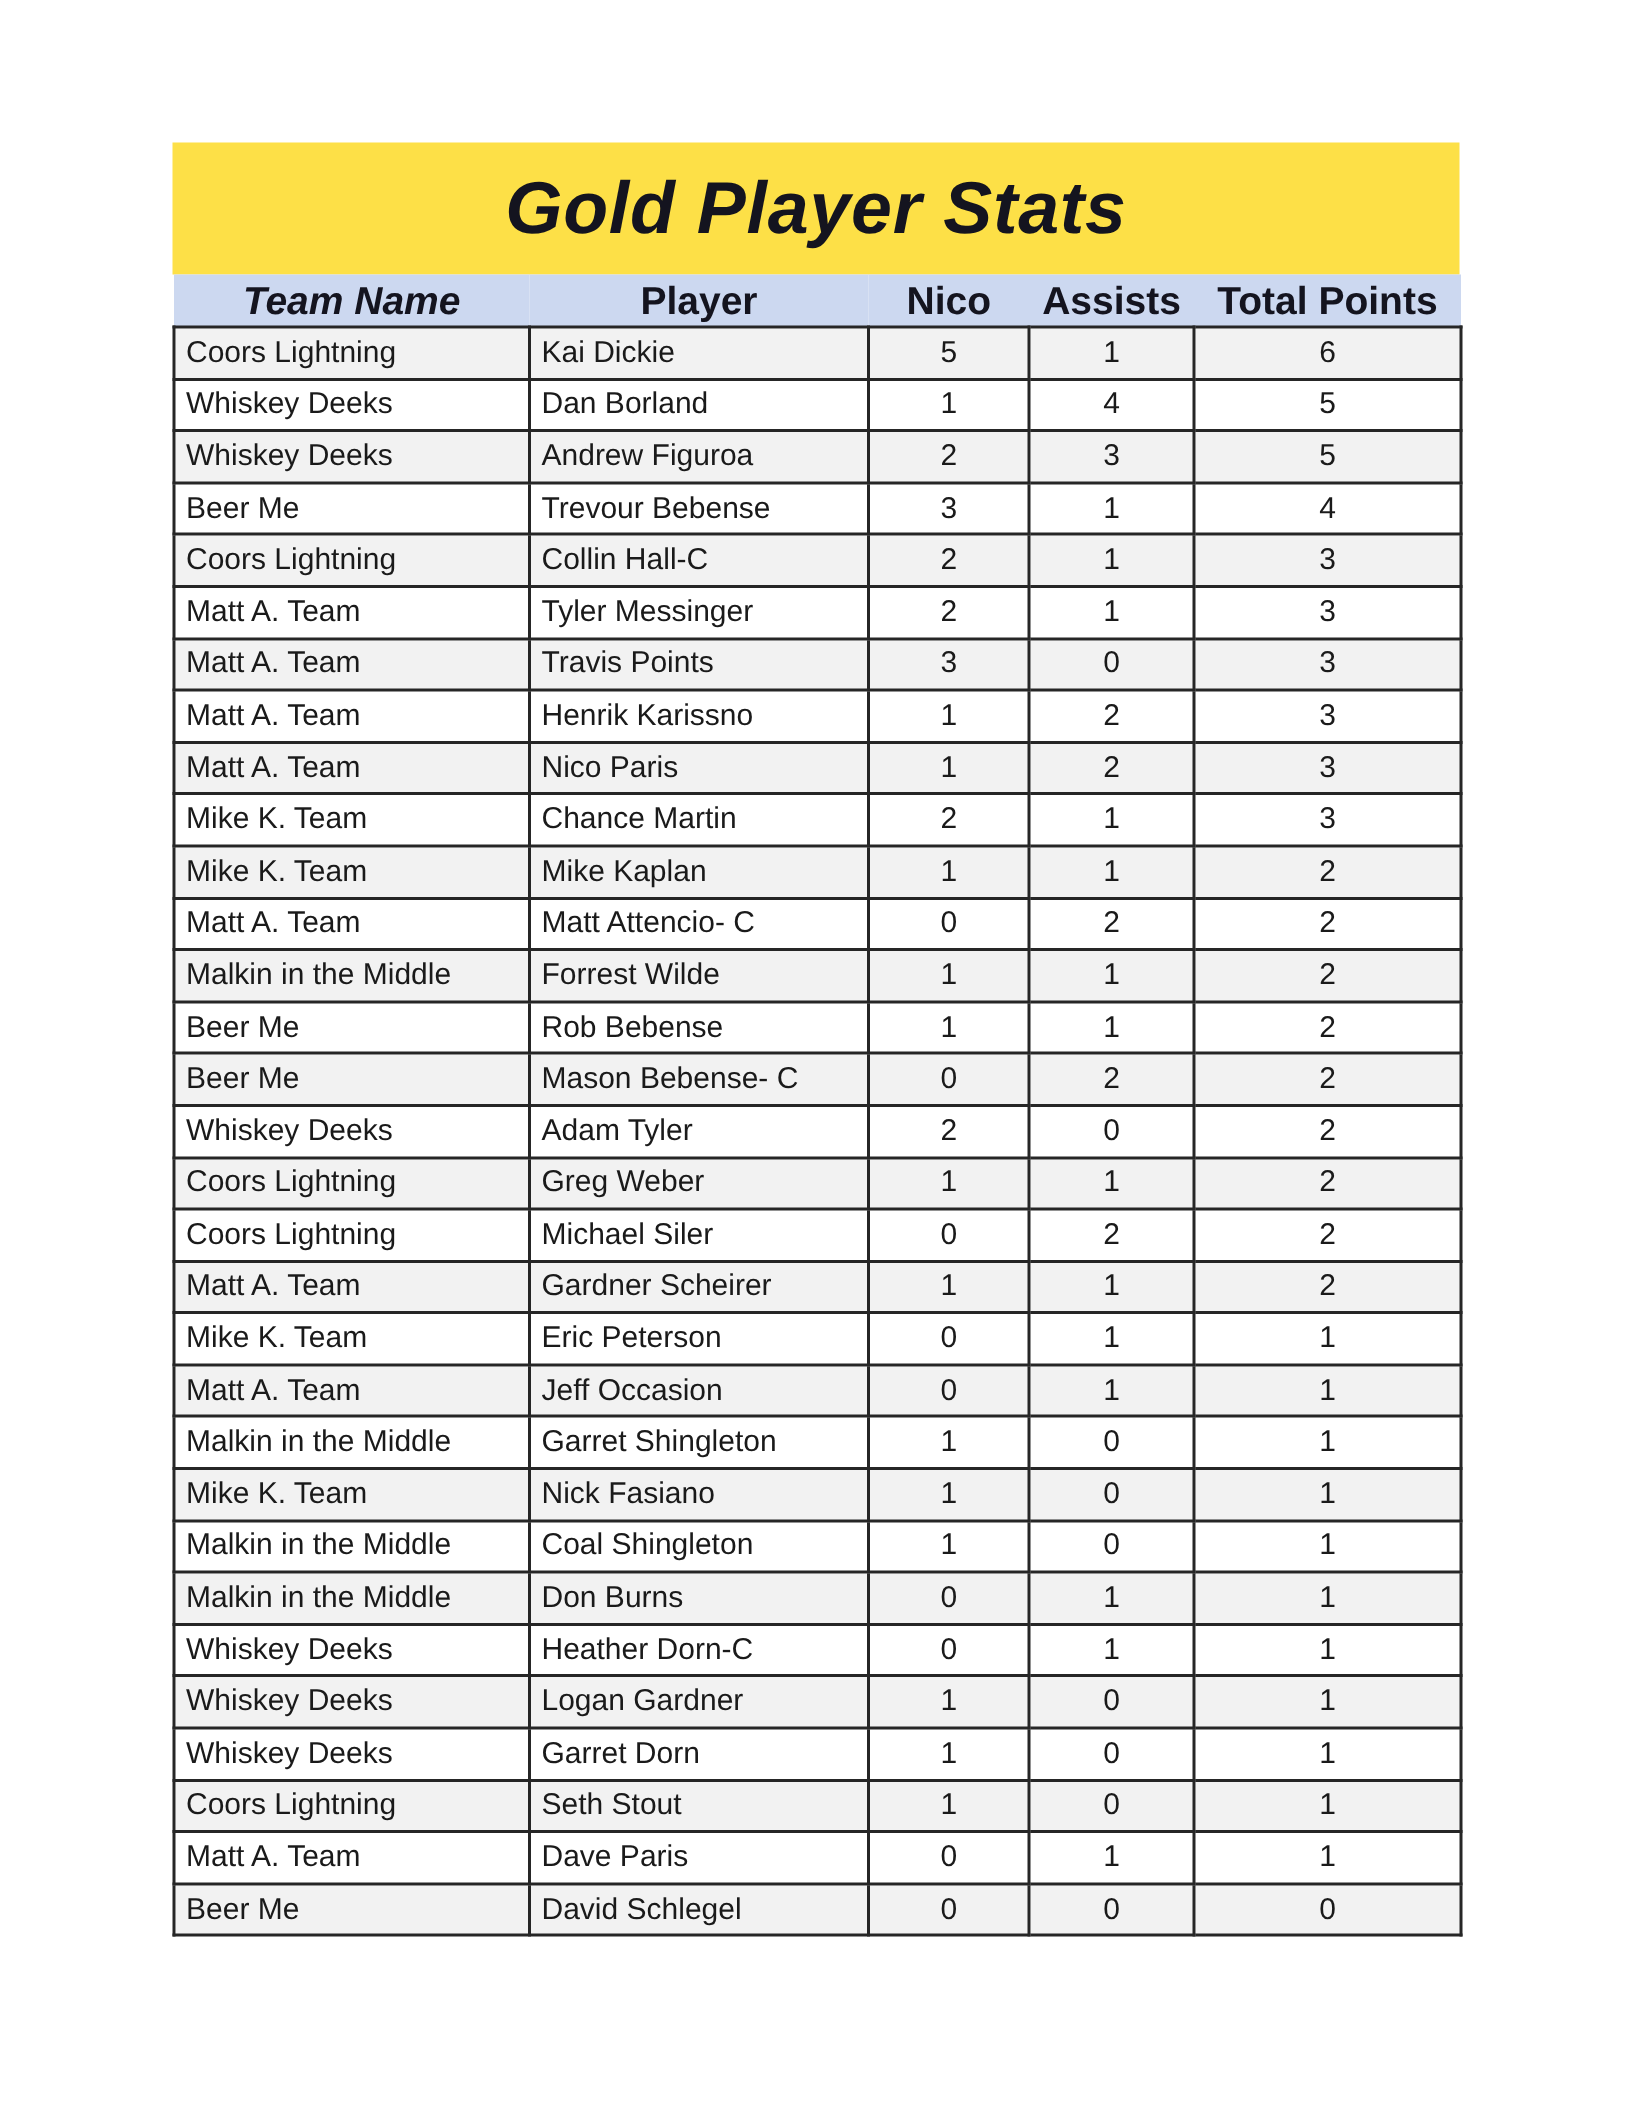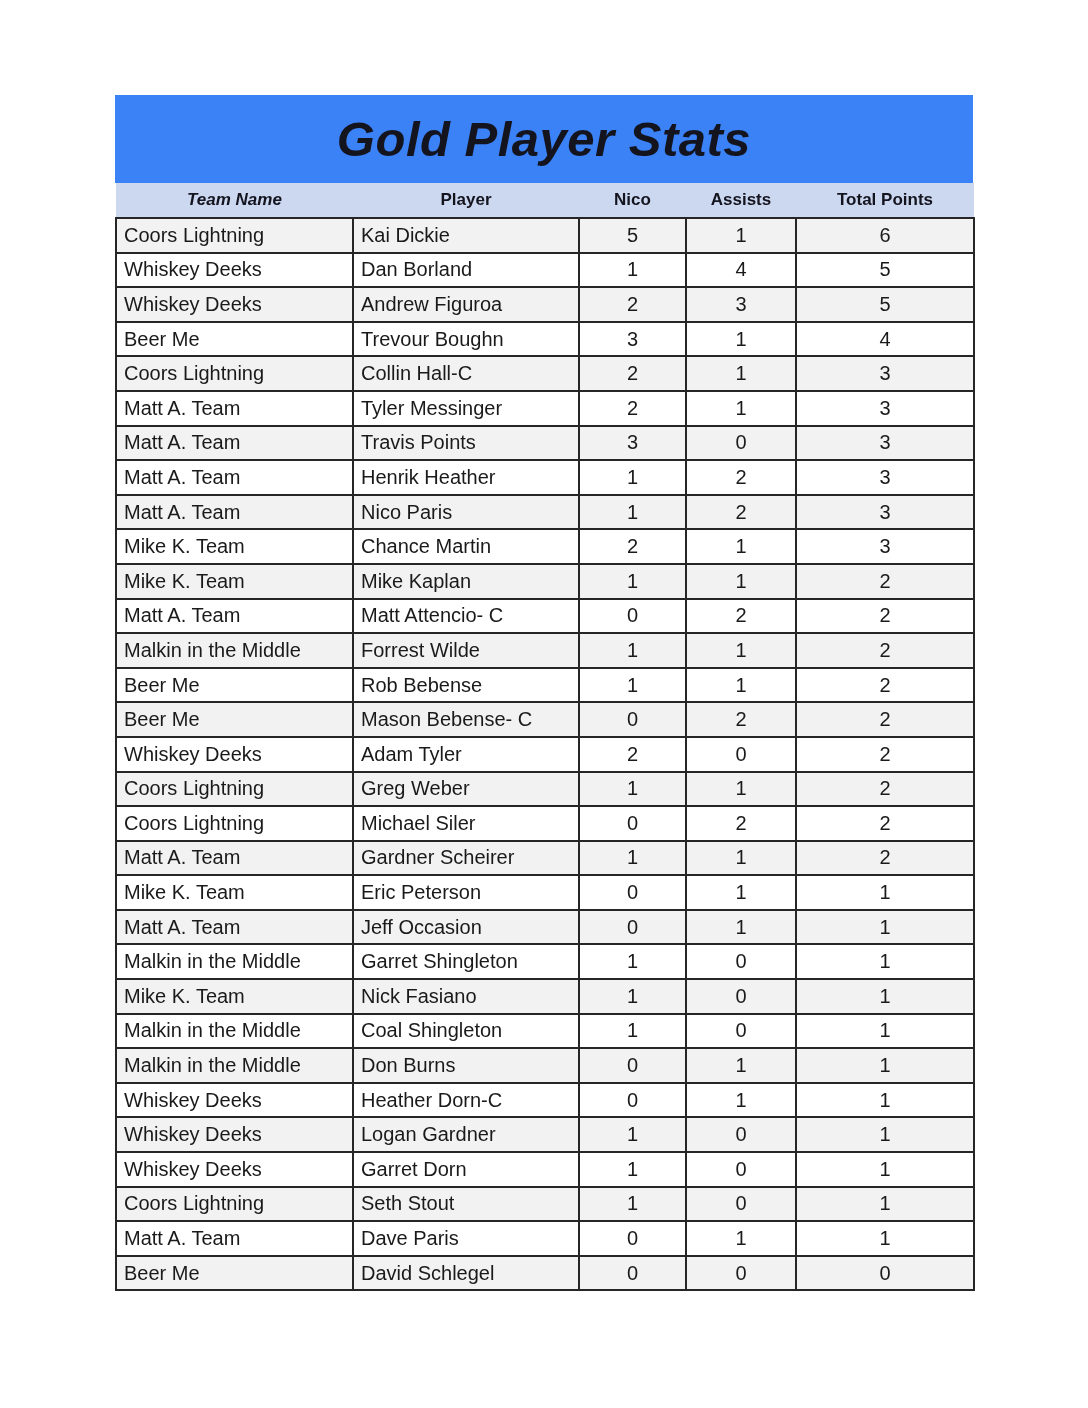--- a/index.html
+++ b/index.html
@@ -11,21 +11,21 @@
     color: #1a1a1a;
     position: relative;
   }
   .sheet {
     position: absolute;
     left: 115px;
     top: 95px;
     width: 858px;
   }
   .banner {
-    background: #3b82f6;
+    background: #fde047;
     width: 100%;
   }
   .page-title {
     height: 88px;
     display: flex;
     align-items: center;
     justify-content: center;
     font-size: 49px;
     font-weight: bold;
     font-style: italic;
@@ -36,21 +36,21 @@
     width: 858px;
     border-collapse: collapse;
     table-layout: fixed;
   }
   thead tr {
     background: #ccd8f0;
   }
   thead th {
     border: none;
     height: 35px;
-    font-size: 17px;
+    font-size: 26px;
     font-weight: bold;
     text-align: center;
     vertical-align: middle;
     color: #14141f;
     padding: 0;
   }
   thead th.italic { font-style: italic; }
   tbody td {
     border: 2px solid #262626;
     height: 34.6px;
@@ -105,21 +105,21 @@
         </tr>
         <tr class="alt">
           <td class="text-cell">Whiskey Deeks</td>
           <td class="text-cell">Andrew Figuroa</td>
           <td class="num-cell">2</td>
           <td class="num-cell">3</td>
           <td class="num-cell">5</td>
         </tr>
         <tr>
           <td class="text-cell">Beer Me</td>
-          <td class="text-cell">Trevour Boughn</td>
+          <td class="text-cell">Trevour Bebense</td>
           <td class="num-cell">3</td>
           <td class="num-cell">1</td>
           <td class="num-cell">4</td>
         </tr>
         <tr class="alt">
           <td class="text-cell">Coors Lightning</td>
           <td class="text-cell">Collin Hall-C</td>
           <td class="num-cell">2</td>
           <td class="num-cell">1</td>
           <td class="num-cell">3</td>
@@ -133,21 +133,21 @@
         </tr>
         <tr class="alt">
           <td class="text-cell">Matt A. Team</td>
           <td class="text-cell">Travis Points</td>
           <td class="num-cell">3</td>
           <td class="num-cell">0</td>
           <td class="num-cell">3</td>
         </tr>
         <tr>
           <td class="text-cell">Matt A. Team</td>
-          <td class="text-cell">Henrik Heather</td>
+          <td class="text-cell">Henrik Karissno</td>
           <td class="num-cell">1</td>
           <td class="num-cell">2</td>
           <td class="num-cell">3</td>
         </tr>
         <tr class="alt">
           <td class="text-cell">Matt A. Team</td>
           <td class="text-cell">Nico Paris</td>
           <td class="num-cell">1</td>
           <td class="num-cell">2</td>
           <td class="num-cell">3</td>

